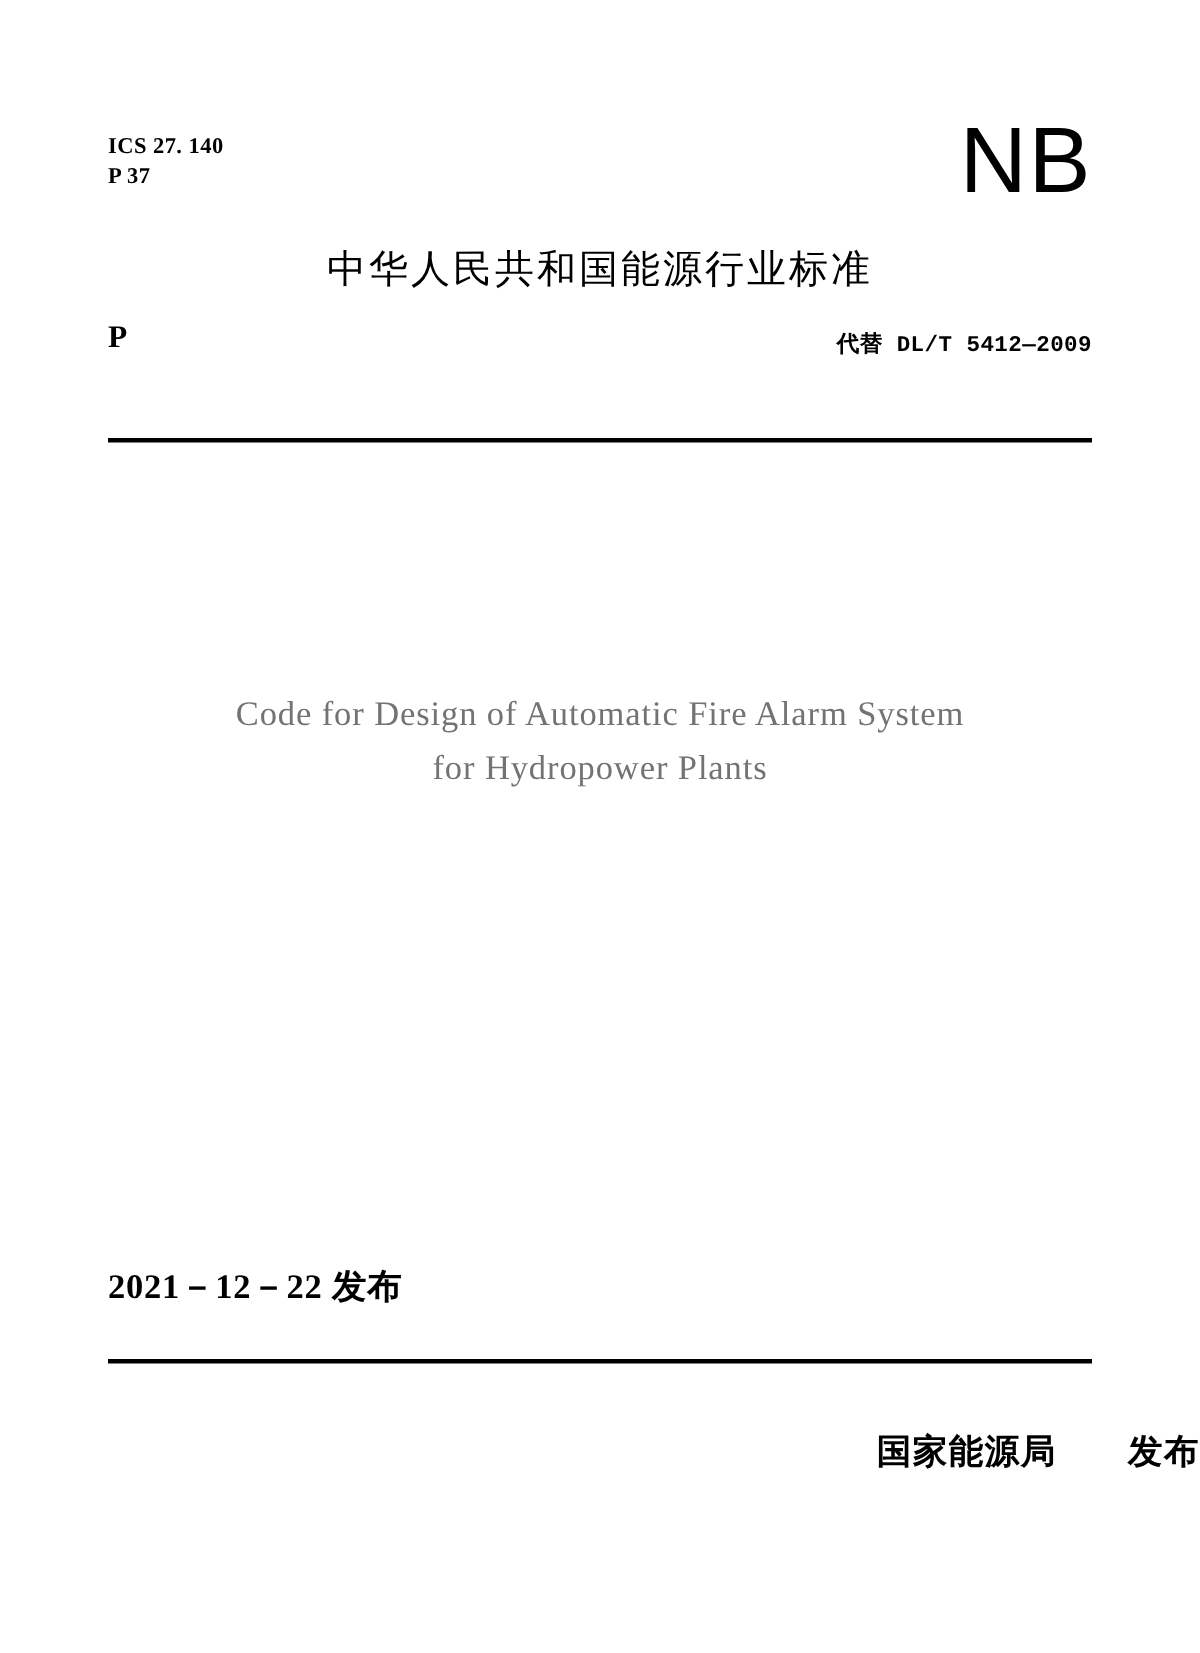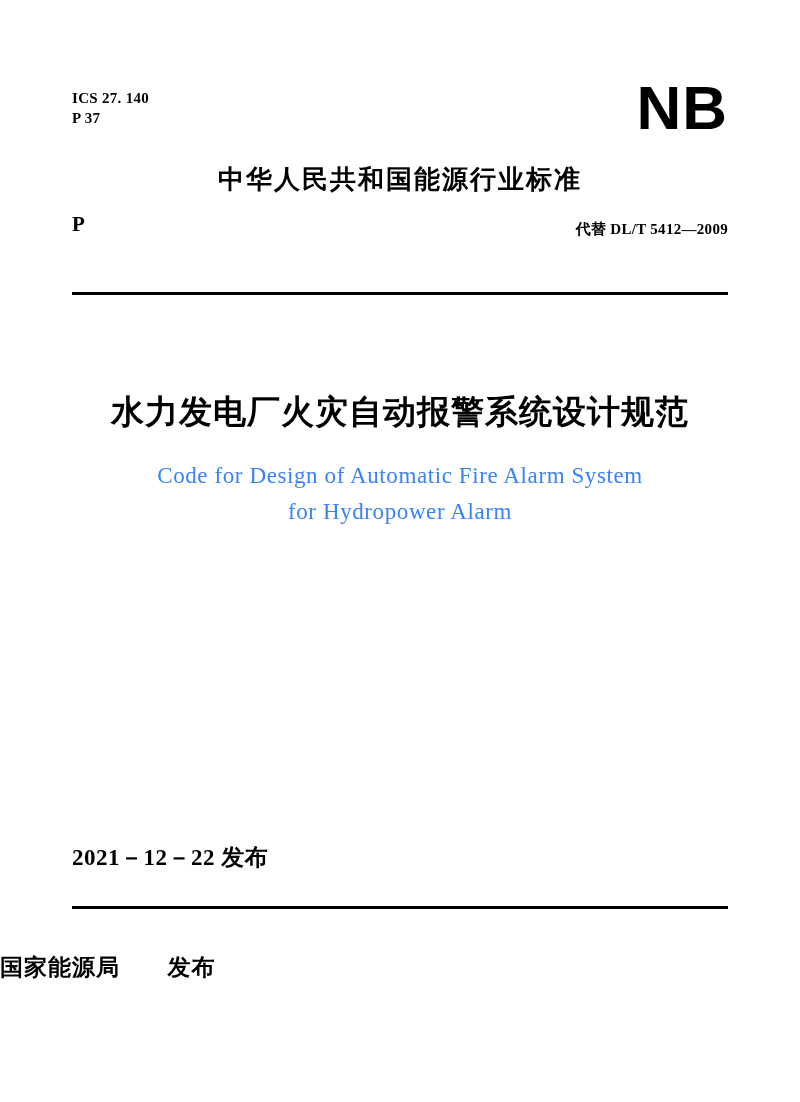--- a/index.html
+++ b/index.html
@@ -34,36 +34,36 @@
   }
   .ics-block {
     font-family: "Liberation Serif", serif;
     font-weight: bold;
     font-size: 15px;
     line-height: 1.35;
     letter-spacing: 0.3px;
   }
   .nb-logo {
     font-family: "Liberation Sans", sans-serif;
-    font-weight: bold;
+    font-weight: normal;
     font-size: 62px;
     line-height: 0.9;
     letter-spacing: 1px;
     margin-top: -8px;
   }
 
   
   .std-name {
     position: absolute;
     left: 0;
     right: 0;
     top: 162px;
     text-align: center;
     font-family: "Liberation Serif", serif;
-    font-weight: bold;
+    font-weight: normal;
     font-size: 26px;
     letter-spacing: 2px;
   }
 
   .code-row {
     position: absolute;
     left: 72px;
     right: 72px;
     top: 212px;
     display: flex;
@@ -78,21 +78,21 @@
   .code-block {
     text-align: right;
   }
   .std-code {
     font-family: "Liberation Serif", serif;
     font-weight: bold;
     font-size: 23px;
     letter-spacing: 0.5px;
   }
   .replaces {
-    font-family: Liberation Serif, serif;
+    font-family: Liberation Mono, monospace;
     font-weight: bold;
     font-size: 15px;
     margin-top: 8px;
     letter-spacing: 0.3px;
   }
 
   .rule-top {
     position: absolute;
     left: 72px;
     right: 72px;
@@ -116,21 +116,21 @@
   .title-en {
     position: absolute;
     left: 0;
     right: 0;
     top: 458px;
     text-align: center;
     font-family: "Liberation Serif", serif;
     font-size: 23px;
     line-height: 1.55;
     letter-spacing: 0.6px;
-    color: #3b82f6;
+    color: #737373;
   }
   .title-en .line2 {
     display: block;
   }
 
   
   .dates-row {
     position: absolute;
     left: 72px;
     right: 72px;
@@ -154,21 +154,21 @@
     height: 3px;
     background: #000;
   }
 
   
   .issuer {
     position: absolute;
     left: 0;
     right: 0;
     top: 952px;
-    text-align: left;
+    text-align: right;
     font-family: "Liberation Serif", serif;
     font-weight: bold;
     font-size: 23px;
     letter-spacing: 1px;
   }
   .issuer .gap {
     display: inline-block;
     width: 34px;
   }
 </style>
@@ -189,25 +189,24 @@
 
   <div class="code-row">
     <div class="cat-letter">P</div>
     <div class="code-block">
       <div class="replaces">代替 DL/T 5412—2009</div>
     </div>
   </div>
 
   <div class="rule-top"></div>
 
-  <div class="title-cn">水力发电厂火灾自动报警系统设计规范</div>
 
   <div class="title-en">
     <span class="line1">Code for Design of Automatic Fire Alarm System</span>
-    <span class="line2">for Hydropower Alarm</span>
+    <span class="line2">for Hydropower Plants</span>
   </div>
 
   <div class="dates-row">
     <div class="date-item">2021－12－22 发布</div>
   </div>
 
   <div class="rule-bottom"></div>
 
   <div class="issuer">
     <span>国家能源局</span>

